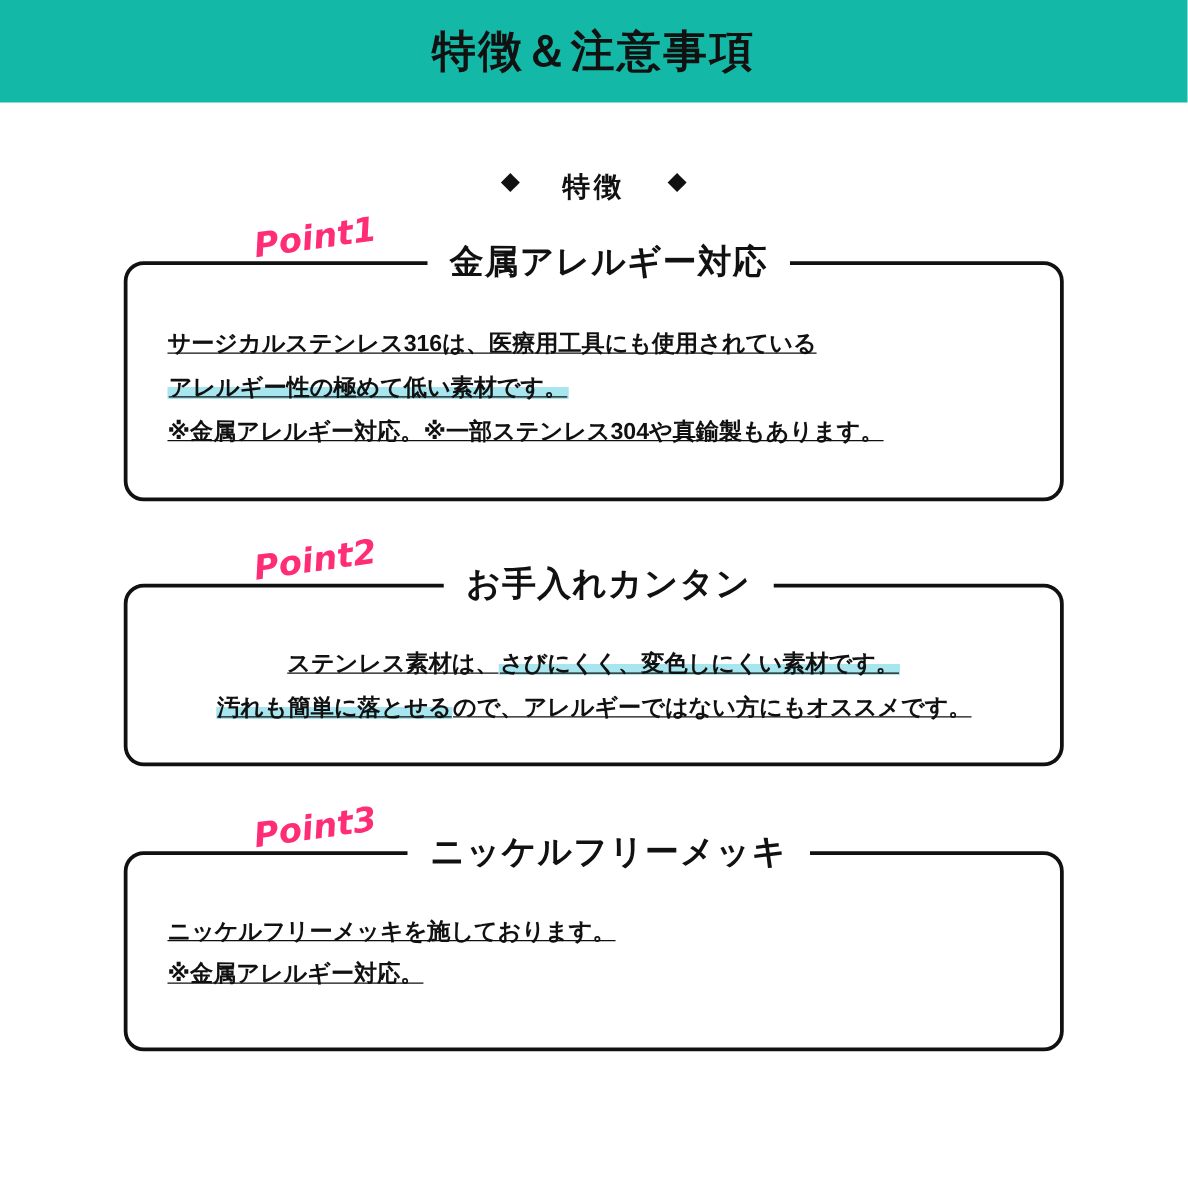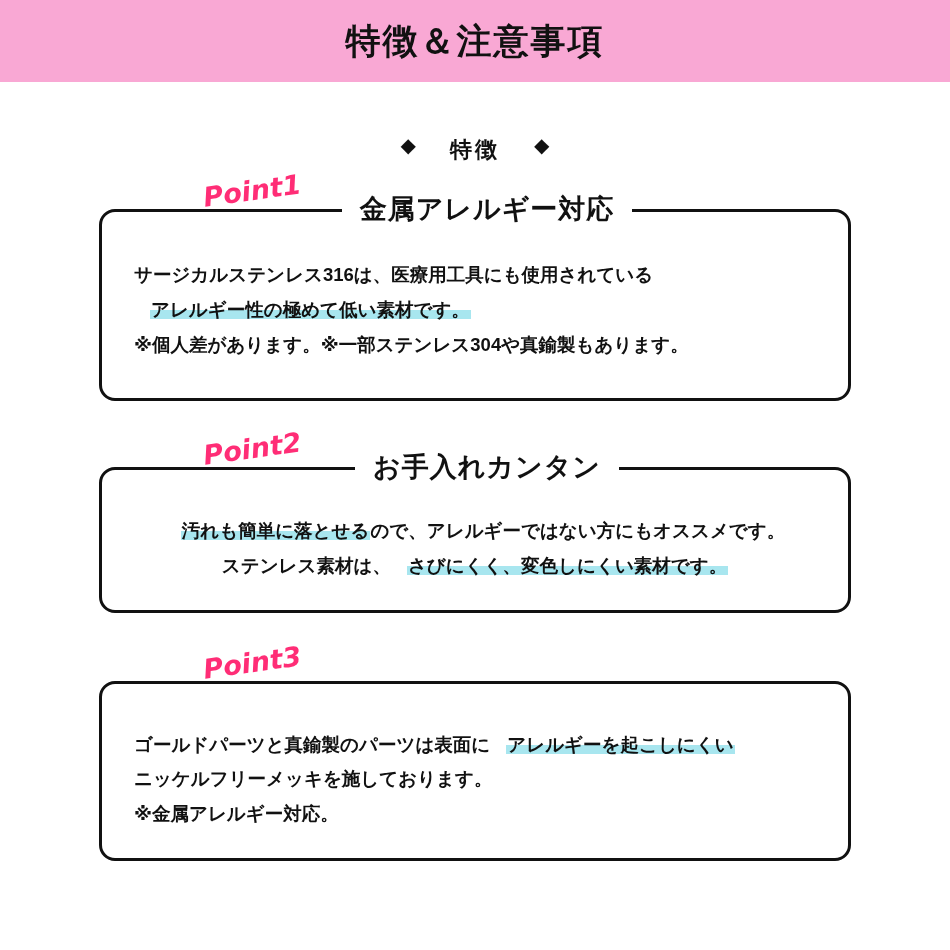--- a/index.html
+++ b/index.html
@@ -18,21 +18,21 @@
     position: relative;
     width: 950px;
     height: 950px;
     box-sizing: border-box;
   }
 
   
   .header-band {
     width: 950px;
     height: 82px;
-    background: #f9a8d4;
+    background: #14b8a6;
     display: flex;
     align-items: center;
     justify-content: center;
   }
   .header-title {
     font-size: 35px;
     font-weight: bold;
     letter-spacing: 2px;
     color: #111111;
     white-space: nowrap;
@@ -112,26 +112,25 @@
     margin-left: 24px;
   }
 
   .box-body {
     padding: 46px 32px 0 32px;
     font-size: 18.5px;
     line-height: 1.88;
     font-weight: bold;
     color: #111111;
   }
-  .box-body .line { white-space: nowrap; }
+  .box-body .line { white-space: nowrap; text-decoration: underline; }
 
   .hl-cyan {
     background: linear-gradient(transparent 52%, #a8e6ef 52%, #a8e6ef 96%, transparent 96%);
     padding: 0 1px;
-    margin-left: 16px;
   }
 
   
   .b1 .box { min-height: 192px; }
   .b2 .box { min-height: 120px; text-align: center; }
   .b3 .box { min-height: 160px; }
   .b2 .box-body { padding-top: 44px; }
   .b3 .box-body { padding-top: 44px; }
 </style>
 </head>
@@ -151,48 +150,48 @@
 
   <div class="point-block b1">
     <div class="point-badge">Point1</div>
     <div class="box">
       <div class="box-heading">
         <span class="htext">金属アレルギー対応</span>
       </div>
       <div class="box-body">
         <div class="line"><span>サージカルステンレス316は、医療用工具にも使用されている</span></div>
         <div class="line"><span class="hl-cyan">アレルギー性の極めて低い素材です。</span></div>
-        <div class="line"><span>※個人差があります。※一部ステンレス304や真鍮製もあります。</span></div>
+        <div class="line"><span>※金属アレルギー対応。※一部ステンレス304や真鍮製もあります。</span></div>
       </div>
     </div>
   </div>
 
   <div class="point-block b2">
     <div class="point-badge">Point2</div>
     <div class="box">
       <div class="box-heading">
         <span class="htext">お手入れカンタン</span>
       </div>
       <div class="box-body">
         <div class="line">
-          <span class="hl-cyan">汚れも簡単に落とせる</span><span>ので、アレルギーではない方にもオススメです。</span>
+          <span>ステンレス素材は、</span><span class="hl-cyan">さびにくく、変色しにくい素材です。</span>
         </div>
         <div class="line">
-          <span>ステンレス素材は、</span><span class="hl-cyan">さびにくく、変色しにくい素材です。</span>
+          <span class="hl-cyan">汚れも簡単に落とせる</span><span>ので、アレルギーではない方にもオススメです。</span>
         </div>
       </div>
     </div>
   </div>
 
   <div class="point-block b3">
     <div class="point-badge">Point3</div>
     <div class="box">
+      <div class="box-heading">
+        <span class="htext">ニッケルフリーメッキ</span>
+      </div>
       <div class="box-body">
-        <div class="line">
-          <span>ゴールドパーツと真鍮製のパーツは表面に</span><span class="hl-cyan">アレルギーを起こしにくい</span>
-        </div>
         <div class="line"><span>ニッケルフリーメッキを施しております。</span></div>
         <div class="line"><span>※金属アレルギー対応。</span></div>
       </div>
     </div>
   </div>
 
 </div>
 
 </body></html>

